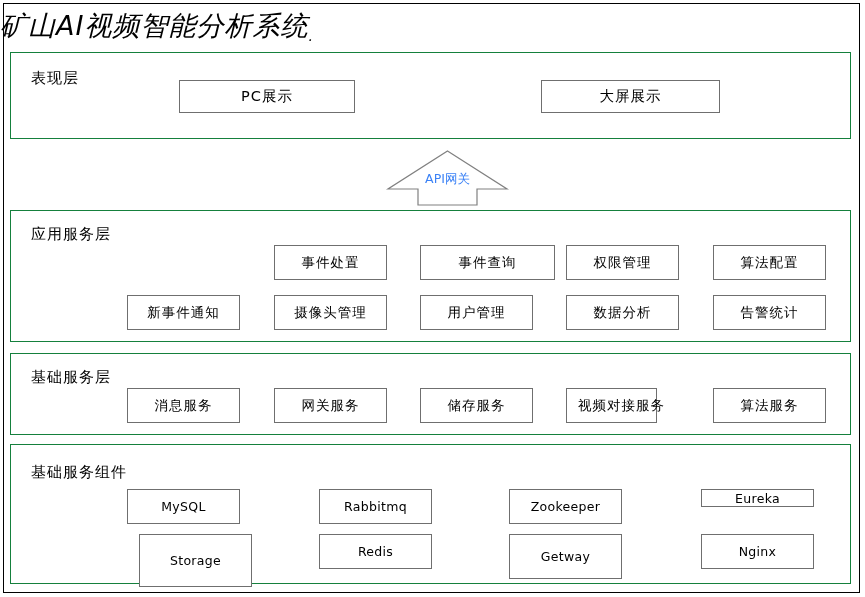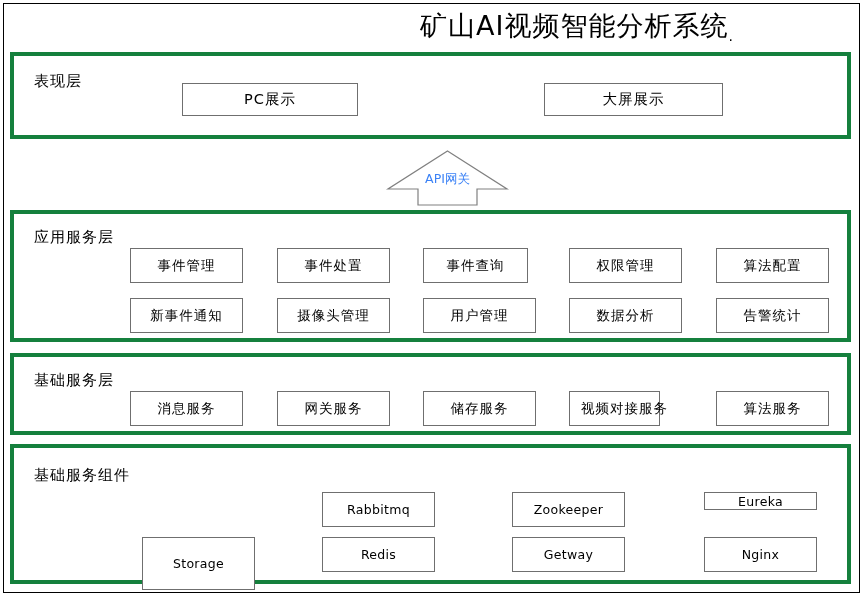--- a/index.html
+++ b/index.html
@@ -26,35 +26,36 @@
     width: 857px;
     height: 590px;
     border: 1px solid #000000;
     box-sizing: border-box;
   }
   #page-title {
     position: absolute;
     left: 0;
     top: 8px;
     width: 734px;
-    text-align: right;
+    text-align: left;
     font-size: 27px;
     letter-spacing: 1px;
     color: #000000;
     white-space: nowrap;
+    font-style: italic;
   }
   .title-dot {
     font-size: 14px;
     vertical-align: bottom;
     color: #000;
   }
   
   .layer {
     position: absolute;
-    border: 4px solid #15803d;
+    border: 1px solid #15803d;
     box-sizing: border-box;
     background: #ffffff;
   }
   .layer-label {
     position: absolute;
     font-size: 15px;
     color: #000000;
     white-space: nowrap;
     letter-spacing: 1px;
   }
@@ -127,23 +128,22 @@
   <div id="api-gateway">
     <svg viewBox="0 0 125 58" xmlns="http://www.w3.org/2000/svg">
       <polygon points="62.5,2 122,40 92,40 92,56 33,56 33,40 3,40" fill="#ffffff" stroke="#808080" stroke-width="1.2" stroke-linejoin="miter"></polygon>
     </svg>
     <div id="api-gateway-label">API网关</div>
   </div>
 
   <div class="layer" style="left:10px; top:210px; width:841px; height:132px;">
     <span class="layer-label" style="left:20px; top:14px;">应用服务层</span>
 
-    <div class="node cn" style="left:116px; top:34px; width:113px; height:35px;">事件管理</div>
     <div class="node cn" style="left:263px; top:34px; width:113px; height:35px;">事件处置</div>
-    <div class="node cn" style="left:409px; top:34px; width:105px; height:35px;">事件查询</div>
+    <div class="node cn" style="left:409px; top:34px; width:135px; height:35px;">事件查询</div>
     <div class="node cn" style="left:555px; top:34px; width:113px; height:35px;">权限管理</div>
     <div class="node cn" style="left:702px; top:34px; width:113px; height:35px;">算法配置</div>
 
     <div class="node cn" style="left:116px; top:84px; width:113px; height:35px;">新事件通知</div>
     <div class="node cn" style="left:263px; top:84px; width:113px; height:35px;">摄像头管理</div>
     <div class="node cn" style="left:409px; top:84px; width:113px; height:35px;">用户管理</div>
     <div class="node cn" style="left:555px; top:84px; width:113px; height:35px;">数据分析</div>
     <div class="node cn" style="left:702px; top:84px; width:113px; height:35px;">告警统计</div>
   </div>
 
@@ -153,23 +153,24 @@
     <div class="node cn" style="left:116px; top:34px; width:113px; height:35px;">消息服务</div>
     <div class="node cn" style="left:263px; top:34px; width:113px; height:35px;">网关服务</div>
     <div class="node cn" style="left:409px; top:34px; width:113px; height:35px;">储存服务</div>
     <div class="node cn" style="left:555px; top:34px; width:91px; height:35px;padding-left:20px;">视频对接服务</div>
     <div class="node cn" style="left:702px; top:34px; width:113px; height:35px;">算法服务</div>
   </div>
 
   <div class="layer" style="left:10px; top:444px; width:841px; height:140px;">
     <span class="layer-label" style="left:20px; top:18px;">基础服务组件</span>
 
+    <div class="node en" style="left:116px; top:44px; width:113px; height:35px;">MySQL</div>
     <div class="node en" style="left:308px; top:44px; width:113px; height:35px;">Rabbitmq</div>
     <div class="node en" style="left:498px; top:44px; width:113px; height:35px;">Zookeeper</div>
     <div class="node en" style="left:690px; top:44px; width:113px; height:18px;">Eureka</div>
 
     <div class="node en" style="left:128px; top:89px; width:113px; height:53px;">Storage</div>
     <div class="node en" style="left:308px; top:89px; width:113px; height:35px;">Redis</div>
-    <div class="node en" style="left:498px; top:89px; width:113px; height:35px;">Getway</div>
+    <div class="node en" style="left:498px; top:89px; width:113px; height:45px;">Getway</div>
     <div class="node en" style="left:690px; top:89px; width:113px; height:35px;">Nginx</div>
   </div>
 
 </div>
 
 </body></html>

